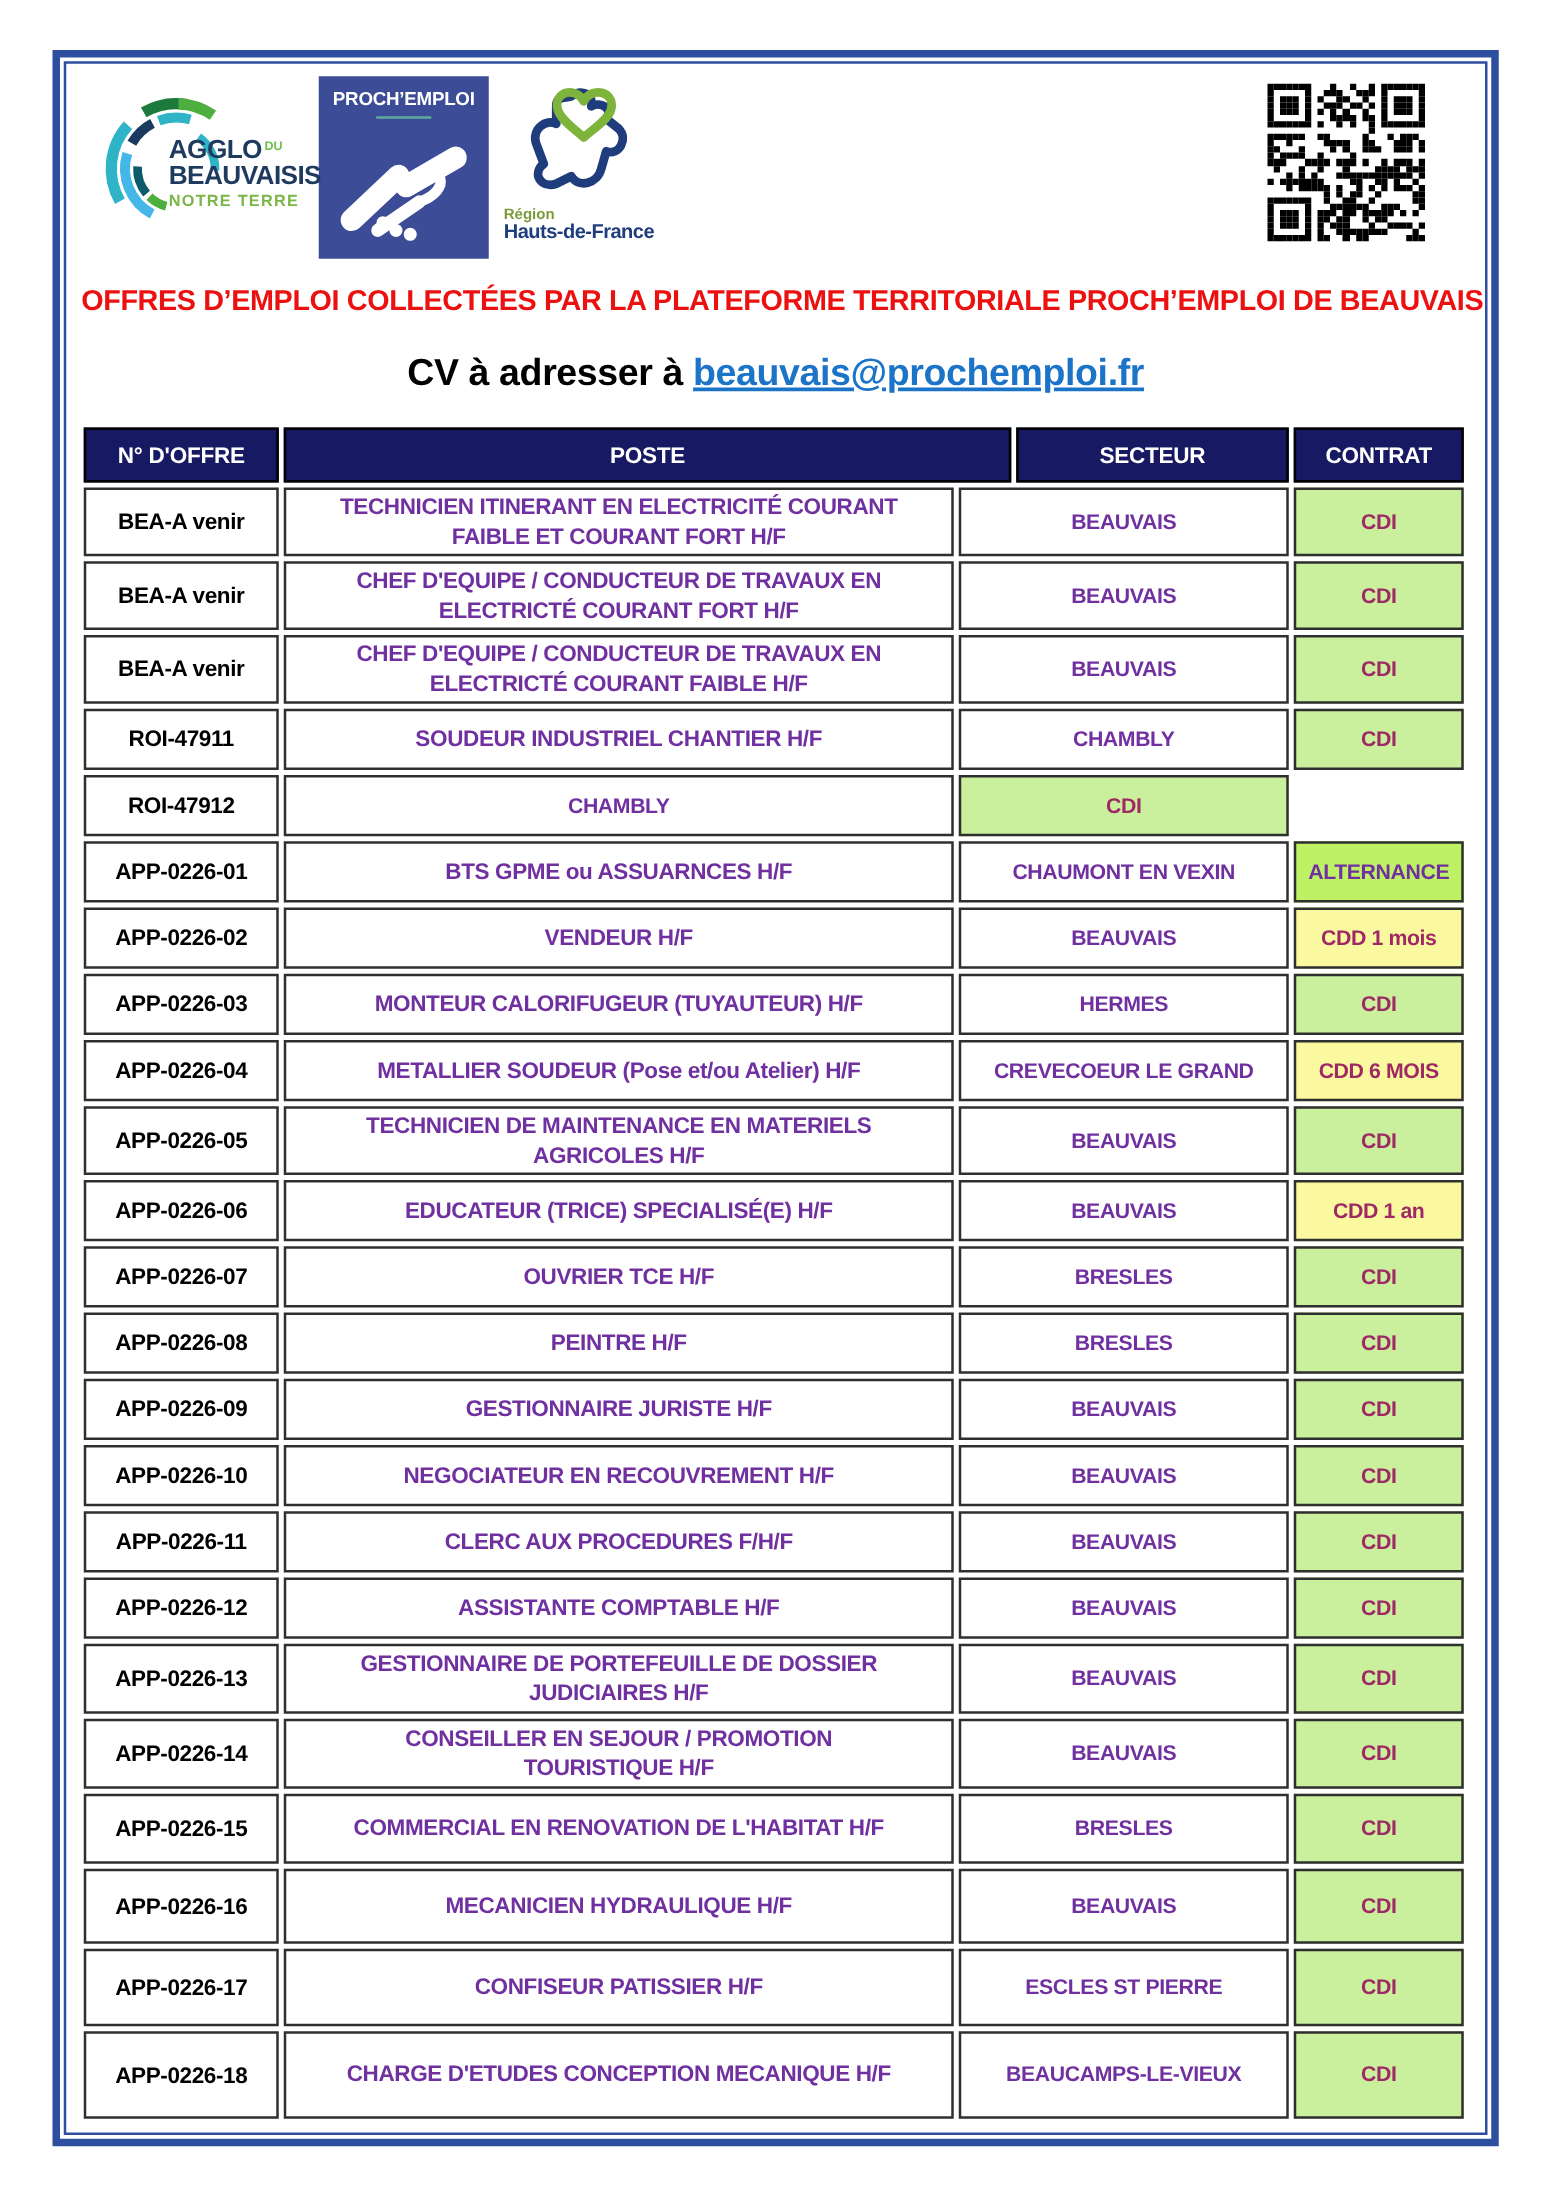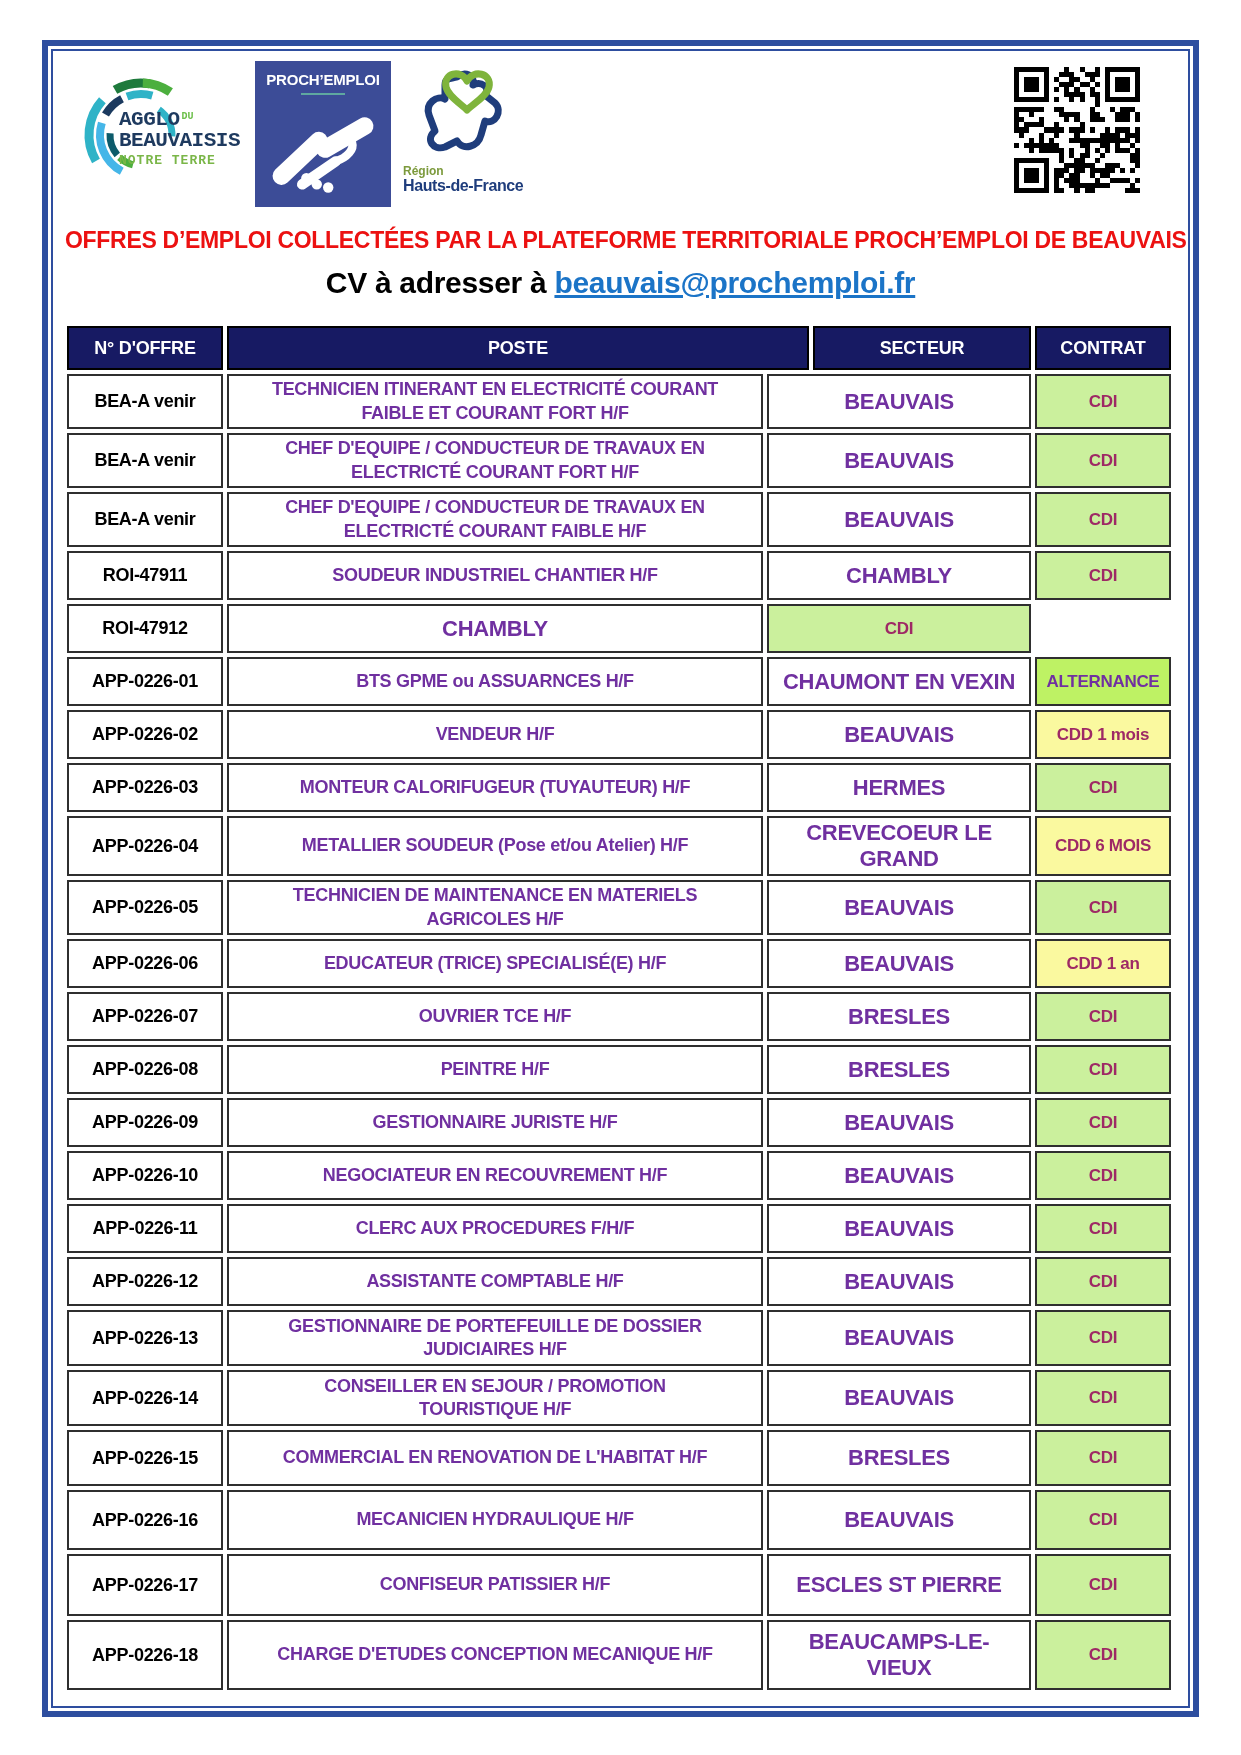--- a/index.html
+++ b/index.html
@@ -7,21 +7,21 @@
 
   .page{position:absolute;left:42px;top:40px;width:1157px;height:1677px;
         box-sizing:border-box;border:6px solid #2E4E9F;padding:3px;background:#fff;}
   .page-inner{width:100%;height:100%;box-sizing:border-box;border:2px solid #2E4E9F;
         padding:8px 12px;overflow:hidden;}
 
   
   .logo-strip{display:flex;align-items:flex-start;height:152px;margin:2px 0 0 6px;}
   .logo-agglo{position:relative;width:176px;height:130px;margin-top:10px;}
   .logo-agglo svg{position:absolute;left:0;top:0;}
-  .agglo-text{position:absolute;left:48px;top:38px;line-height:1.02;white-space:nowrap;font-family:Liberation Mono, monospace;}
+  .agglo-text{position:absolute;left:64px;top:38px;line-height:1.02;white-space:nowrap;}
   .agglo-main{font-weight:bold;color:#1E3A5F;font-size:21px;letter-spacing:-0.5px;}
   .agglo-du{font-weight:bold;color:#6CBF4A;font-size:10px;vertical-align:super;margin-left:2px;}
   .agglo-terre{font-weight:bold;color:#7AB648;font-size:13px;letter-spacing:1px;margin-top:2px;}
 
   .logo-proch{width:136px;height:146px;background:#3C4C97;margin-left:8px;
         display:flex;flex-direction:column;align-items:center;padding-top:10px;box-sizing:border-box;}
   .proch-title{color:#fff;font-weight:bold;font-size:15px;letter-spacing:-0.2px;white-space:nowrap;}
   .proch-divider{width:44px;height:2px;background:#5FA8A0;margin:5px 0 2px 0;}
 
   .logo-hdf{width:130px;height:150px;margin-left:10px;position:relative;}
@@ -31,37 +31,37 @@
   .hdf-name{color:#1F3D7C;font-weight:bold;font-size:16px;letter-spacing:-0.4px;}
 
   .qr{width:126px;height:126px;margin-left:auto;margin-right:36px;margin-top:6px;
       display:grid;grid-template-columns:repeat(25,1fr);grid-template-rows:repeat(25,1fr);background:#fff;}
   .qr div{width:100%;height:100%;}
   .qr .b{background:#000;}
 
   
   .title-red{margin-top:14px;text-align:center;color:#EC1111;font-weight:bold;
              font-size:23px;letter-spacing:-0.3px;white-space:nowrap;}
-  .cv-line{margin-top:12px;text-align:center;font-weight:bold;font-size:30px;color:#000;letter-spacing:-0.3px;}
+  .cv-line{margin-top:28px;text-align:center;font-weight:bold;font-size:30px;color:#000;letter-spacing:-0.3px;}
   .cv-line a{color:#1B74C7;text-decoration:underline;cursor:pointer;}
 
   
   .jobs-table{margin-top:26px;margin-left:2px;width:901px;}
   .thead{display:grid;grid-template-columns:156px 582px 218px 136px;gap:4px;}
   .hcell{background:#171A63;color:#fff;font-weight:bold;font-size:18px;height:44px;
          display:flex;align-items:center;justify-content:center;border:2px solid #000;
          box-sizing:border-box;letter-spacing:-0.2px;}
   .tbody{display:grid;gap:4px;margin-top:4px;}
   .row{display:grid;grid-template-columns:156px 536px 264px 136px;gap:4px;}
   .cell{border:2px solid #2F2F2F;box-sizing:border-box;display:flex;align-items:center;
         justify-content:center;text-align:center;font-weight:bold;padding:2px 8px;
         letter-spacing:-0.3px;background:#fff;}
   .cell.offer{color:#000;font-size:18px;}
   .cell.poste{color:#7030A0;font-size:18px;line-height:1.3;padding:2px 40px;}
-  .cell.secteur{color:#7030A0;font-size:22px;}
+  .cell.secteur{color:#7030A0;font-size:17px;}
   .cell.contrat{font-size:17px;padding:2px 2px;}
   .t-cdi{background:#CBF09D;color:#9E2965;}
   .t-cdd{background:#FAF99F;color:#9E2965;}
   .t-alternance{background:#bef264;color:#7030A0;}
 
   
   .row{min-height:49px;}
   .row:nth-child(-n+3){min-height:55px;}
   .row:nth-child(10){min-height:55px;}
   .row:nth-child(18),.row:nth-child(19),.row:nth-child(20){min-height:56px;}

